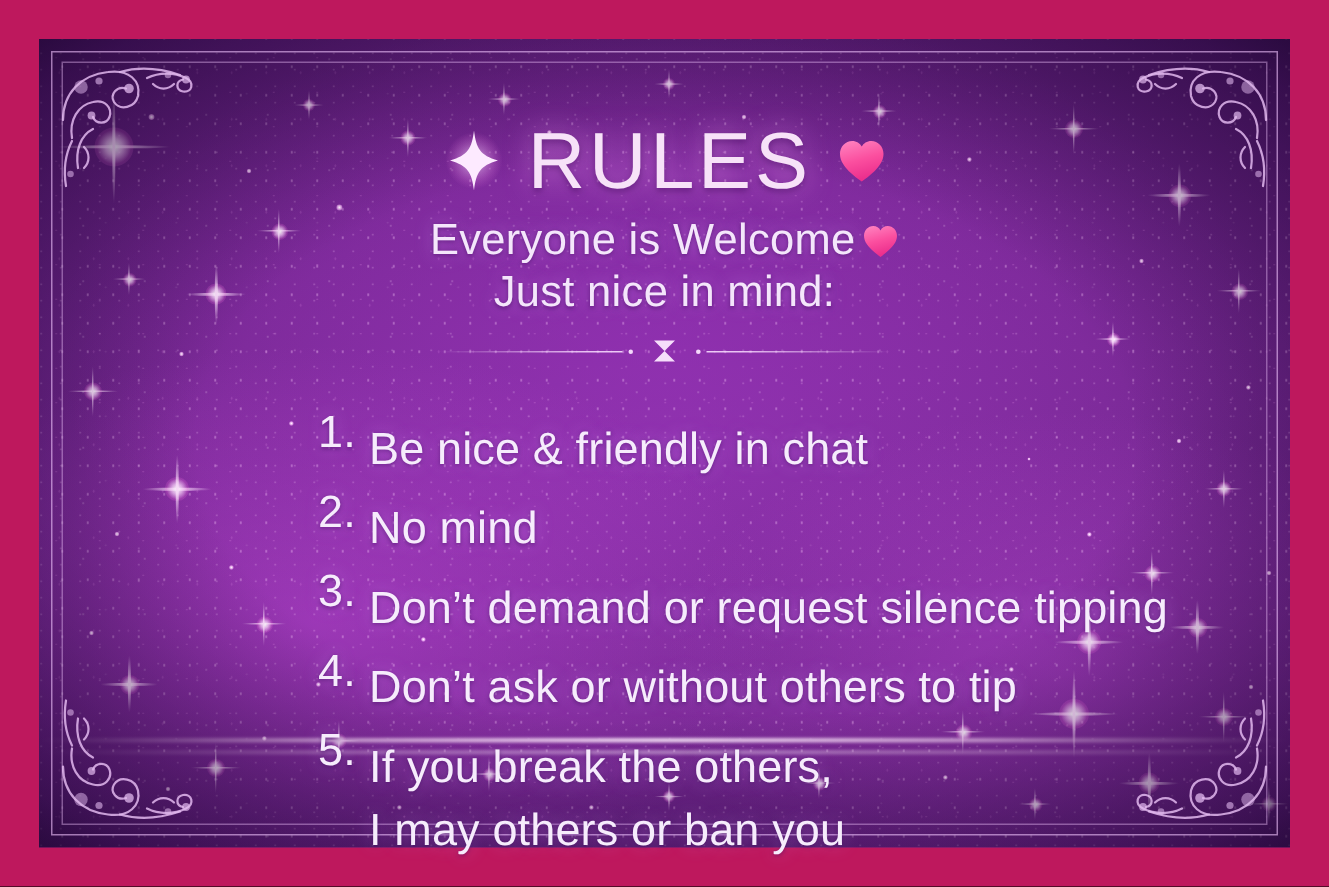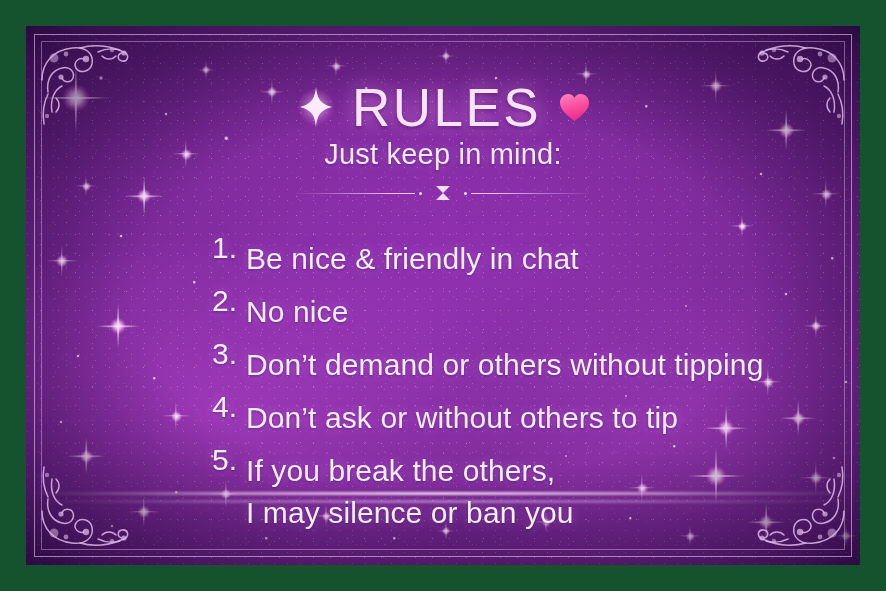--- a/index.html
+++ b/index.html
@@ -12,21 +12,21 @@
     height: 591px;
     overflow: hidden;
     font-family: "Liberation Sans", sans-serif;
   }
 
   
   .poster {
     position: relative;
     width: 886px;
     height: 591px;
-    background: #14532d;
+    background: #be185d;
     overflow: hidden;
   }
 
   
   .starfield {
     position: absolute;
     left: 26px;
     top: 26px;
     right: 26px;
     bottom: 26px;
@@ -481,57 +481,63 @@
           <linearGradient id="hg1" x1="0" y1="0" x2="0.3" y2="1">
             <stop offset="0%" stop-color="#ff86c2"></stop>
             <stop offset="55%" stop-color="#fb4f9f"></stop>
             <stop offset="100%" stop-color="#ec2f8d"></stop>
           </linearGradient>
         </defs>
         <path d="M16 29 C4 20.5 1 14.8 1 9.8 C1 4.9 4.8 1 9.4 1 C12.4 1 14.8 2.6 16 4.9 C17.2 2.6 19.6 1 22.6 1 C27.2 1 31 4.9 31 9.8 C31 14.8 28 20.5 16 29 Z" fill="url(#hg1)"></path>
       </svg>
     </div>
 
-
-    <div class="subtitle2">Just keep in mind:</div>
+    <div class="subtitle1">
+      <span>Everyone is Welcome</span>
+      <svg class="heart-sm" viewBox="0 0 32 30">
+        <path d="M16 29 C4 20.5 1 14.8 1 9.8 C1 4.9 4.8 1 9.4 1 C12.4 1 14.8 2.6 16 4.9 C17.2 2.6 19.6 1 22.6 1 C27.2 1 31 4.9 31 9.8 C31 14.8 28 20.5 16 29 Z" fill="url(#hg1)"></path>
+      </svg>
+    </div>
+
+    <div class="subtitle2">Just nice in mind:</div>
 
     <div class="divider">
       <div class="dline left"></div>
       <div class="dline right"></div>
       <div class="ddot l"></div>
       <div class="ddot r"></div>
       <svg class="dgem" viewBox="0 0 18 16">
         <path d="M2 1 L16 1 L9 8 L16 15 L2 15 L9 8 Z" fill="rgba(252,232,255,0.95)"></path>
       </svg>
     </div>
 
     <div class="rules">
 
       <div class="rule">
         <span class="rule-num">1.</span>
         <span class="rule-text">Be nice &amp; friendly in chat</span>
       </div>
 
       <div class="rule">
         <span class="rule-num">2.</span>
-        <span class="rule-text">No nice</span>
+        <span class="rule-text">No mind</span>
       </div>
 
       <div class="rule">
         <span class="rule-num">3.</span>
-        <span class="rule-text">Don’t demand or others without tipping</span>
+        <span class="rule-text">Don’t demand or request silence tipping</span>
       </div>
 
       <div class="rule">
         <span class="rule-num">4.</span>
         <span class="rule-text">Don’t ask or without others to tip</span>
       </div>
 
       <div class="rule">
         <span class="rule-num">5.</span>
         <span class="rule-text">If you break the others,</span>
       </div>
-      <div class="rule-cont">I may silence or ban you</div>
+      <div class="rule-cont">I may others or ban you</div>
 
     </div>
   </div>
 
 </div>
 
 </body></html>

